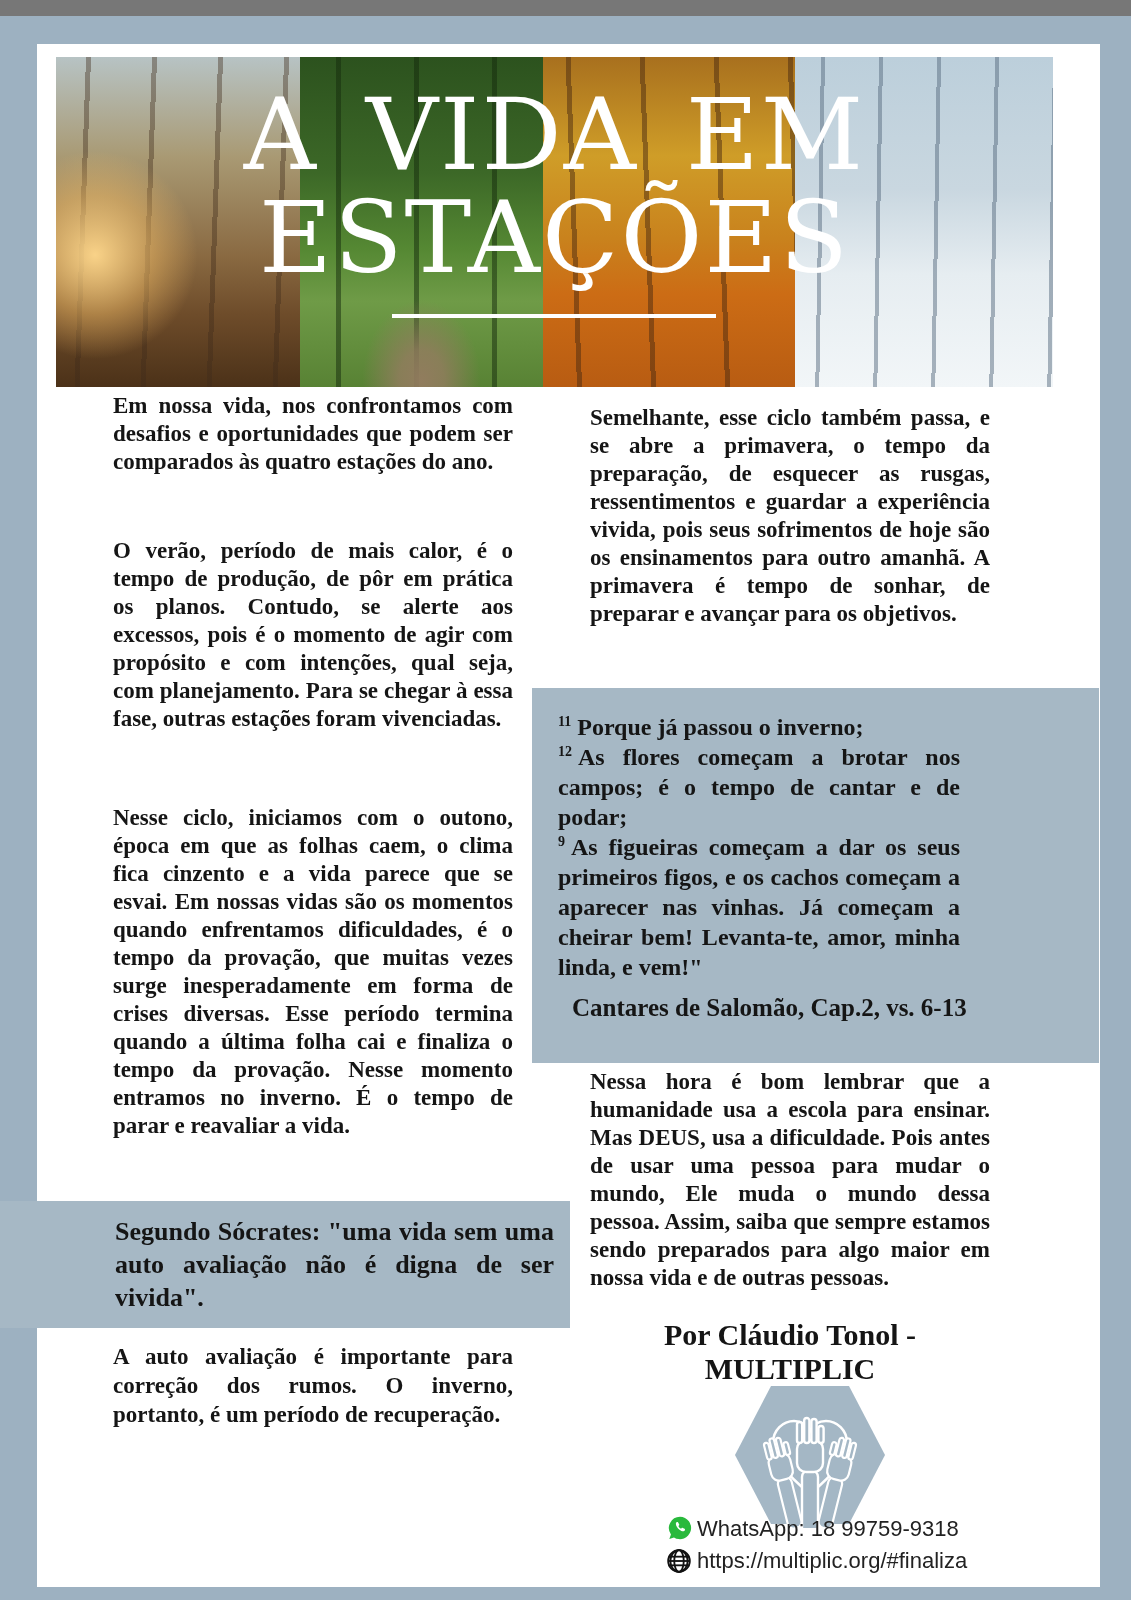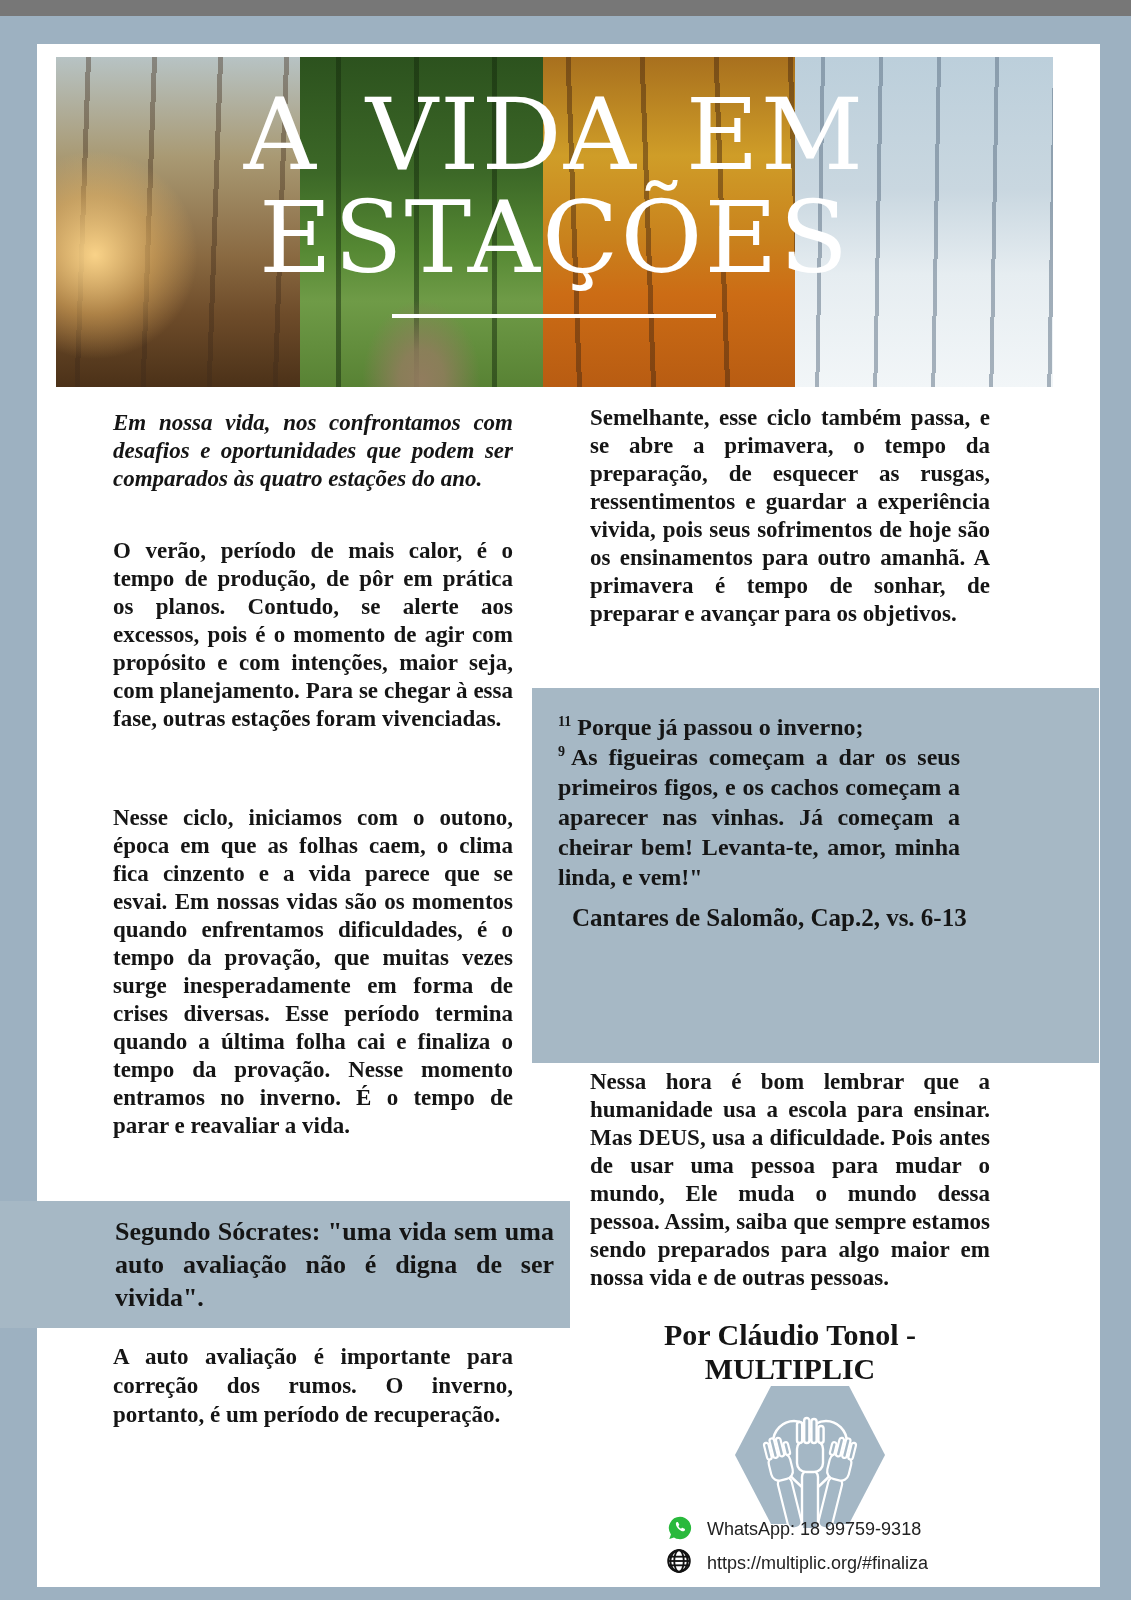--- a/index.html
+++ b/index.html
@@ -61,22 +61,22 @@
     position:absolute;left:532px;top:672px;width:567px;height:375px;background:var(--band-bg);
     padding:24px 0 0 26px;
   }
   .verse{width:402px;text-align:justify;font-size:24px;line-height:30px;font-weight:700;}
   .verse sup{font-size:14px;vertical-align:super;line-height:0;margin-right:6px;}
   .verse-citation{margin-top:12px;padding-left:14px;font-size:25px;font-weight:700;}
   .byline{position:absolute;left:590px;top:1302px;width:400px;text-align:center;font-size:30px;font-weight:700;}
   
   .logo{position:absolute;left:733px;top:1366px;width:154px;height:146px;}
   .contact-row{
-    position:absolute;display:flex;align-items:flex-end;gap:15px;
-    font-family:"Liberation Sans",sans-serif;font-size:18px;color:#222;
+    position:absolute;display:flex;align-items:flex-start;gap:5px;
+    font-family:"Liberation Sans",sans-serif;font-size:22px;color:#222;
   }
   .row-whatsapp{left:668px;top:1500px;}
   .row-website{left:666px;top:1532px;}
   .contact-row .ico{flex:0 0 auto;display:block;}
 </style>
 </head>
 <body>
 
 <div class="page">
   <div class="card"></div>
@@ -86,34 +86,35 @@
     <div class="season season-2" title="green-summer-path"></div>
     <div class="season season-3" title="orange-autumn-path"></div>
     <div class="season season-4" title="snow-winter-path"></div>
     <div class="hero-title">
       <div>A VIDA EM</div>
       <div>ESTAÇÕES</div>
     </div>
     <div class="title-underline"></div>
   </div>
 
-  <p class="para col-left" style="top:393px;font-style:italic;">Em nossa vida, nos confrontamos com desafios e oportunidades que podem ser comparados às quatro estações do ano.</p>
-  <p class="para col-left" style="top:521px;">O verão, período de mais calor, é o tempo de produção, de pôr em prática os planos. Contudo, se alerte aos excessos, pois é o momento de agir com propósito e com intenções, maior seja, com planejamento. Para se chegar à essa fase, outras estações foram vivenciadas.</p>
+  <p class="para col-left" style="top:376px;">Em nossa vida, nos confrontamos com desafios e oportunidades que podem ser comparados às quatro estações do ano.</p>
+  <p class="para col-left" style="top:521px;">O verão, período de mais calor, é o tempo de produção, de pôr em prática os planos. Contudo, se alerte aos excessos, pois é o momento de agir com propósito e com intenções, qual seja, com planejamento. Para se chegar à essa fase, outras estações foram vivenciadas.</p>
   <p class="para col-left" style="top:788px;">Nesse ciclo, iniciamos com o outono, época em que as folhas caem, o clima fica cinzento e a vida parece que se esvai. Em nossas vidas são os momentos quando enfrentamos dificuldades, é o tempo da provação, que muitas vezes surge inesperadamente em forma de crises diversas. Esse período termina quando a última folha cai e finaliza o tempo da provação. Nesse momento entramos no inverno. É o tempo de parar e reavaliar a vida.</p>
 
   <div class="socrates-band">
     <p class="quote">Segundo Sócrates: "uma vida sem uma auto avaliação não é digna de ser vivida".</p>
   </div>
 
   <p class="para col-left" style="top:1326px;line-height:29px;">A auto avaliação é importante para correção dos rumos. O inverno, portanto, é um período de recuperação.</p>
 
   <p class="para col-right" style="top:388px;">Semelhante, esse ciclo também passa, e se abre a primavera, o tempo da preparação, de esquecer as rusgas, ressentimentos e guardar a experiência vivida, pois seus sofrimentos de hoje são os ensinamentos para outro amanhã. A primavera é tempo de sonhar, de preparar e avançar para os objetivos.</p>
 
   <div class="verse-band">
     <p class="verse"><sup>11</sup><span>Porque já passou o inverno;</span></p>
+    <p class="verse"><sup>12</sup><span>As flores começam a brotar nos campos; é o tempo de cantar e de podar;</span></p>
     <p class="verse"><sup>9</sup><span>As figueiras começam a dar os seus primeiros figos, e os cachos começam a aparecer nas vinhas. Já começam a cheirar bem! Levanta-te, amor, minha linda, e vem!"</span></p>
     <p class="verse-citation">Cantares de Salomão, Cap.2, vs. 6-13</p>
   </div>
 
   <p class="para col-right" style="top:1052px;">Nessa hora é bom lembrar que a humanidade usa a escola para ensinar. Mas DEUS, usa a dificuldade. Pois antes de usar uma pessoa para mudar o mundo, Ele muda o mundo dessa pessoa. Assim, saiba que sempre estamos sendo preparados para algo maior em nossa vida e de outras pessoas.</p>
 
   <p class="byline">Por Cláudio Tonol - MULTIPLIC</p>
 
   <svg class="logo" viewBox="0 0 154 146">
     <polygon points="38,4 116,4 152,73 116,142 38,142 2,73" fill="#a4b7c5"></polygon>

